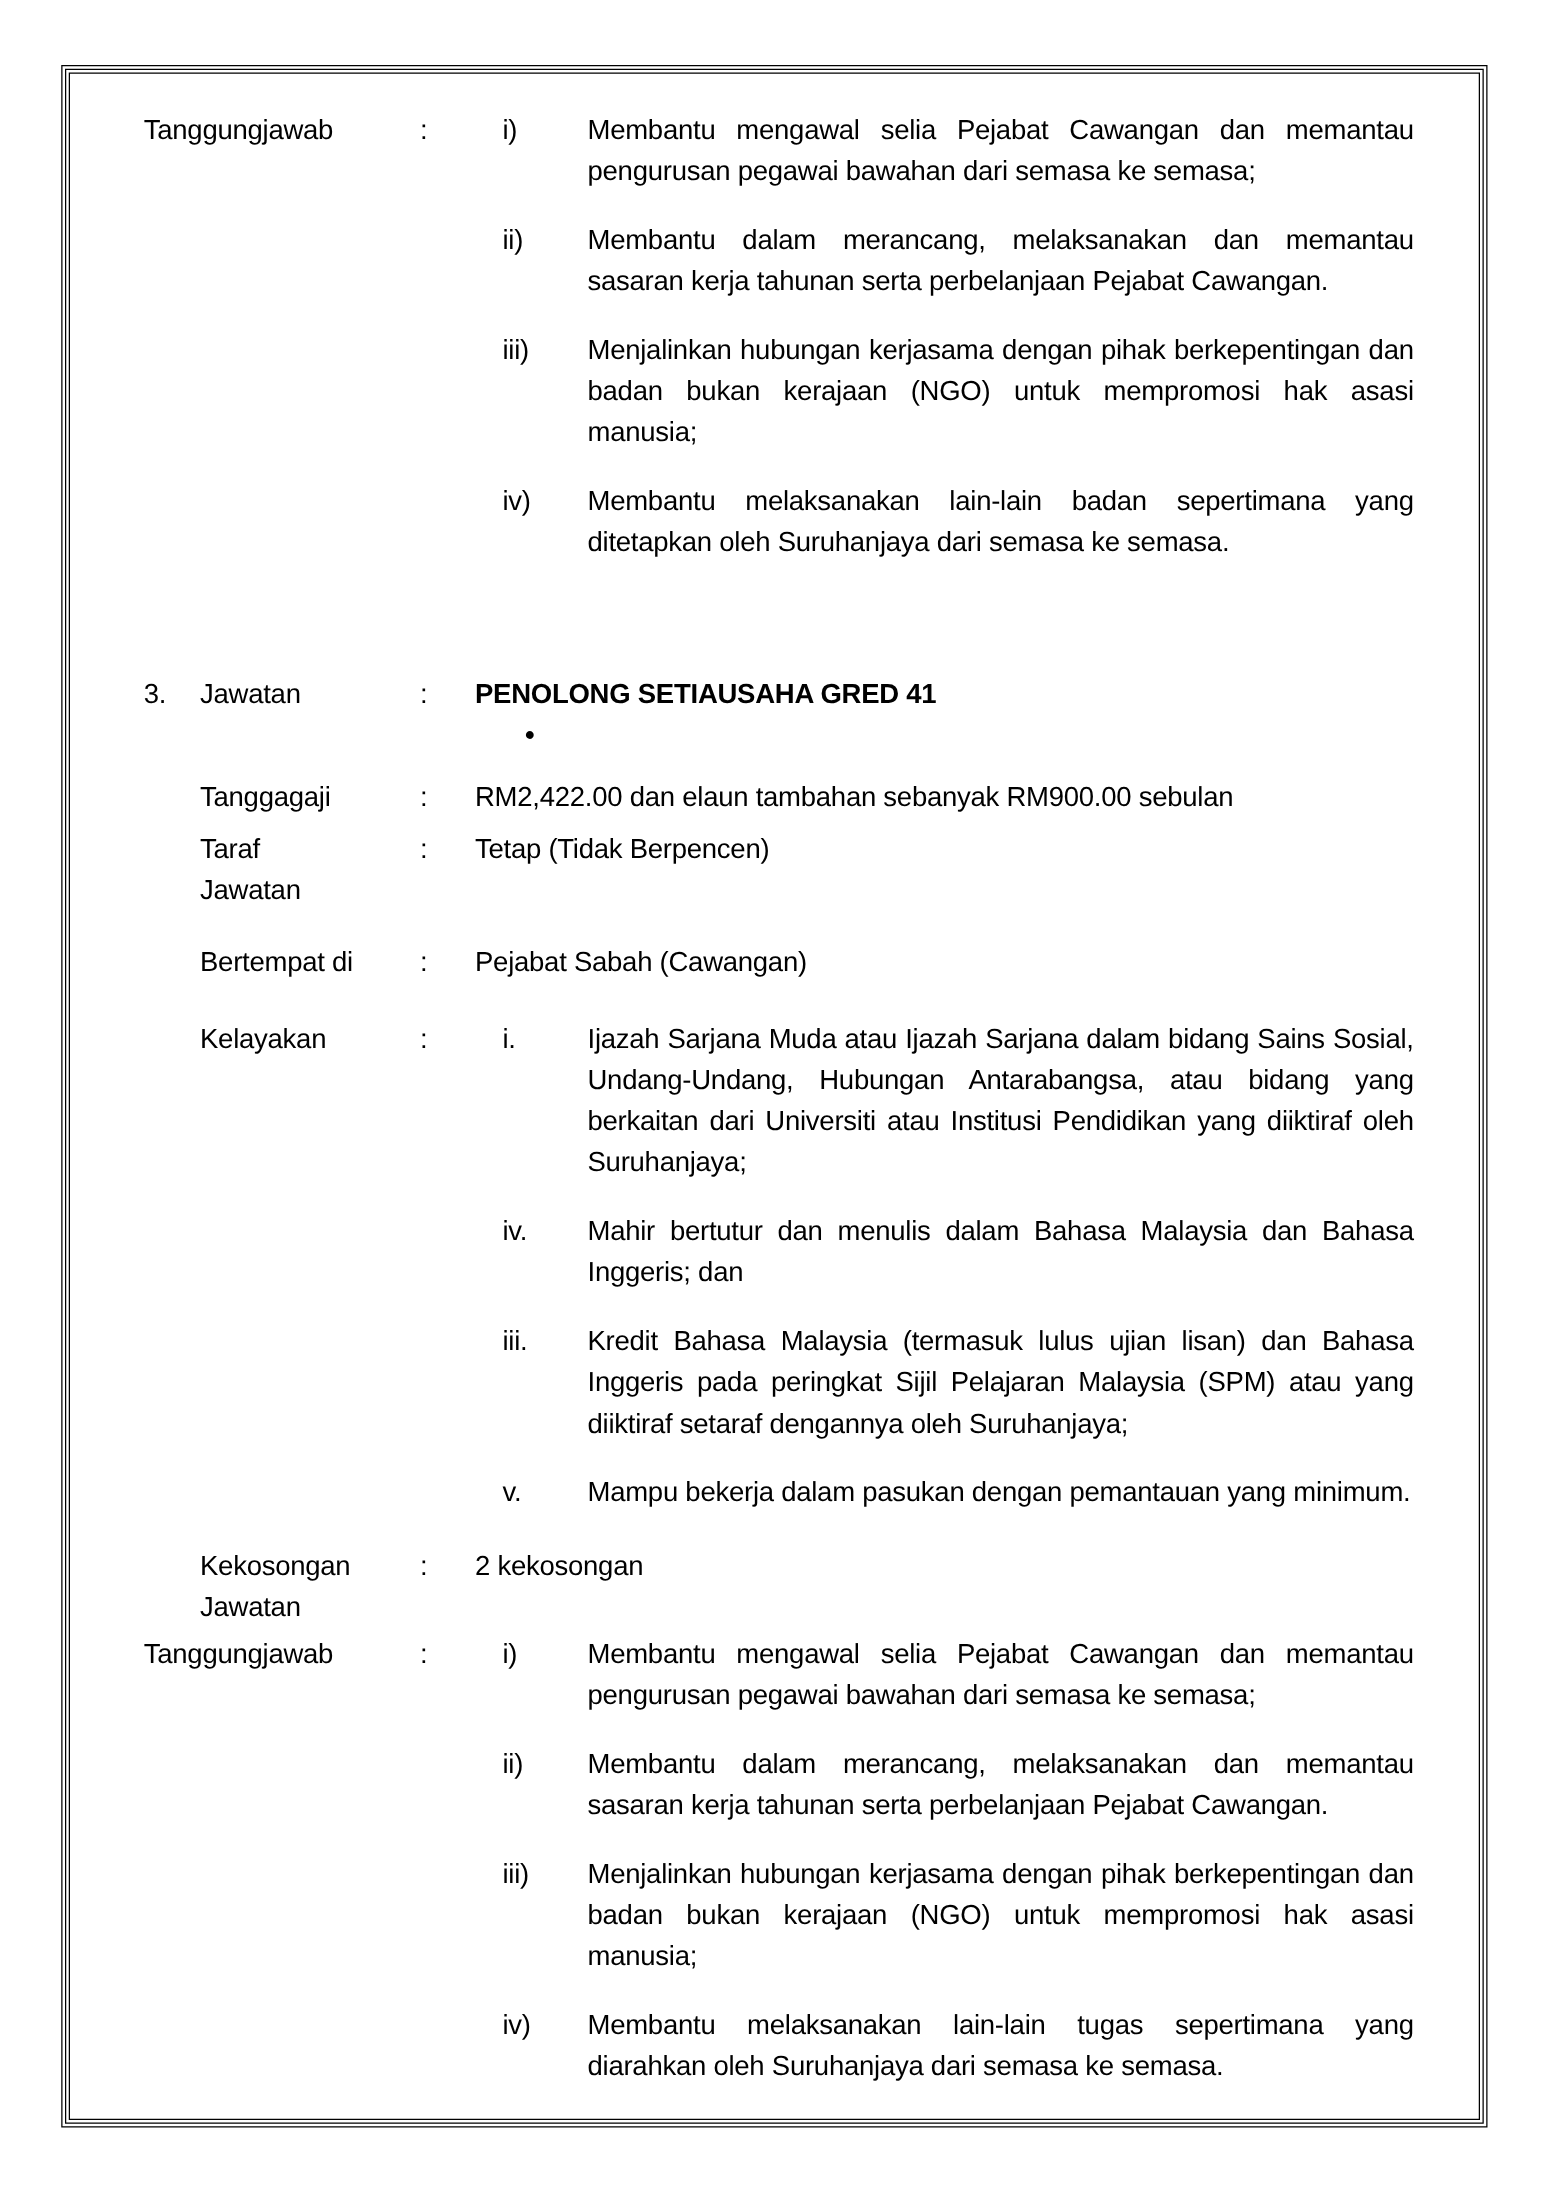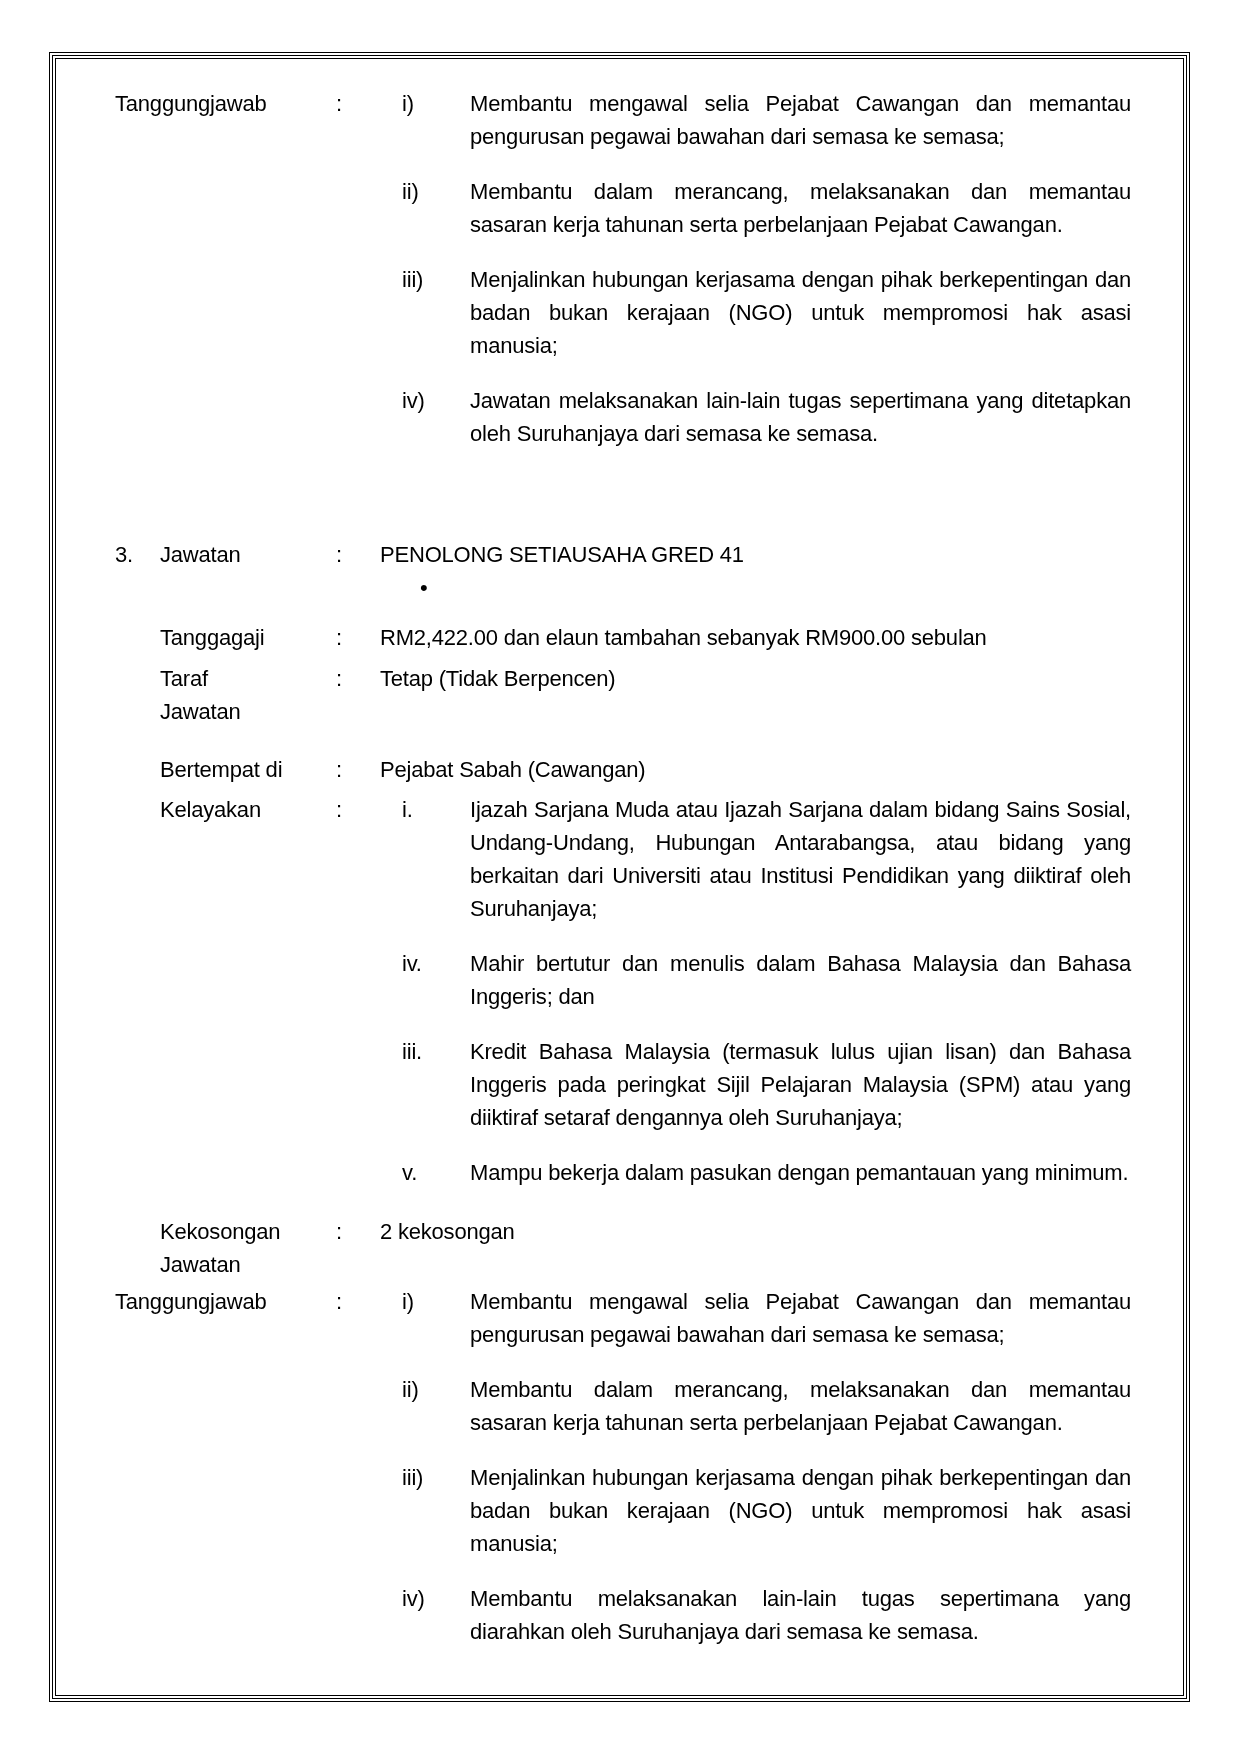--- a/index.html
+++ b/index.html
@@ -40,29 +40,29 @@
   .c-label.sub { box-sizing: border-box; padding-left: 45px; }
   .snum { display: inline-block; width: 45px; }
   .c-colon { flex: 0 0 44px; }
   .c-content { flex: 1; max-width: 767px; }
 
   .litem { display: flex; margin-bottom: 22px; }
   .litem:last-child { margin-bottom: 0; }
   .litem .m { flex: 0 0 90px; box-sizing: border-box; padding-left: 22px; }
   .litem .t { flex: 1; text-align: justify; }
 
-  .bold { font-weight: normal; }
+  .bold { font-weight: bold; }
   .bullet-line { display: flex; padding-left: 40px; }
   .bullet-line .bullet { flex: 0 0 39px; }
 
   .row-sec3       { margin-top: 88px; }
   .row-tanggagaji { margin-top: 17px; }
   .row-taraf      { margin-top: 8px; justify-content: space-between;  }
   .row-bertempat  { margin-top: 25px; }
-  .row-kelayakan  { margin-top: 7px; }
+  .row-kelayakan  { margin-top: 28px; }
   .row-kekosongan { margin-top: 26px; }
   .row-tjawab2    { margin-top: 4px;  }
 </style>
 </head>
 <body>
 
 <div class="page">
   <div class="frame-outer">
     <div class="frame-mid">
       <div class="frame-inner">
@@ -78,21 +78,21 @@
             <div class="litem">
               <div class="m">ii)</div>
               <div class="t">Membantu dalam merancang, melaksanakan dan memantau sasaran kerja tahunan serta perbelanjaan Pejabat Cawangan.</div>
             </div>
             <div class="litem">
               <div class="m">iii)</div>
               <div class="t">Menjalinkan hubungan kerjasama dengan pihak berkepentingan dan badan bukan kerajaan (NGO) untuk mempromosi hak asasi manusia;</div>
             </div>
             <div class="litem">
               <div class="m">iv)</div>
-              <div class="t">Jawatan melaksanakan lain-lain tugas sepertimana yang ditetapkan oleh Suruhanjaya dari semasa ke semasa.</div>
+              <div class="t">Membantu melaksanakan lain-lain badan sepertimana yang ditetapkan oleh Suruhanjaya dari semasa ke semasa.</div>
             </div>
           </div>
         </div>
 
         <div class="frow row-sec3">
           <div class="c-label">
             <span class="snum">3.</span><span>Jawatan</span>
           </div>
           <div class="c-colon">:</div>
           <div class="c-content">

